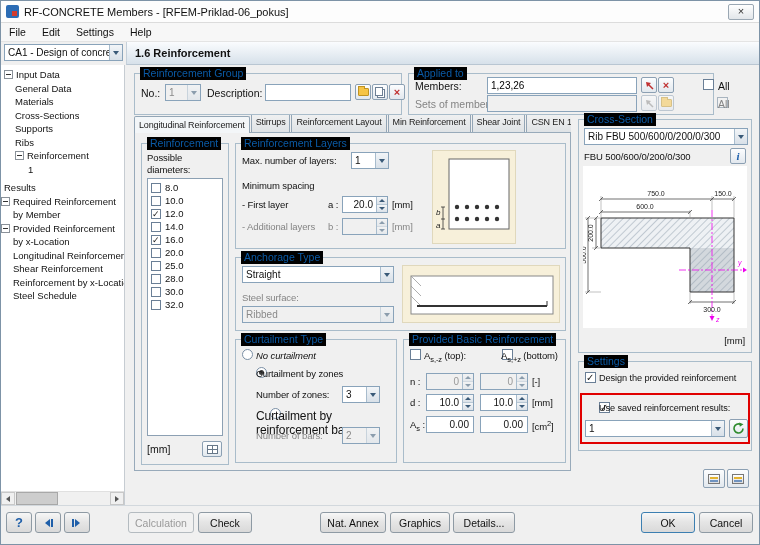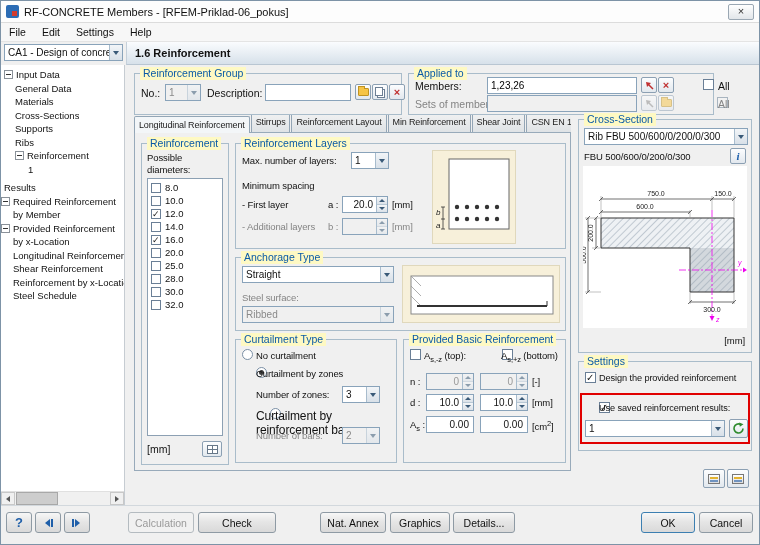--- a/index.html
+++ b/index.html
@@ -30,21 +30,21 @@
   .hscroll { position:absolute; left:0; right:0; bottom:0; height:14px; background:#f0f0f0; border-top:1px solid #e0e0e0; display:flex; align-items:stretch; }
   .harrow { width:14px; background:#f0f0f0; border:1px solid #c8c8c8; display:flex; align-items:center; justify-content:center; }
   .tri-l { width:0; height:0; border-top:3.5px solid transparent; border-bottom:3.5px solid transparent; border-right:4px solid #555; }
   .tri-r { width:0; height:0; border-top:3.5px solid transparent; border-bottom:3.5px solid transparent; border-left:4px solid #555; }
   .hthumb { width:42px; background:#cdcdcd; border:1px solid #a8a8a8; margin-left:1px; }
   .harrow.right { margin-left:auto; }
 
   
   .main { position:absolute; left:125px; top:64px; right:1px; bottom:39px; background:#f0f0f0; }
   .grp { position:absolute; border:1px solid #a9bcca; }
-  .gt { position:absolute; top:-7px; left:5px; background:#fef9c3; padding:0 3px; color:#0a5aa6; font-size:10.5px; line-height:13px; white-space:nowrap; }
+  .gt { position:absolute; top:-7px; left:5px; background:#000000; padding:0 3px; color:#0a5aa6; font-size:10.5px; line-height:13px; white-space:nowrap; }
 
   
   .lt { font-size:10.5px; white-space:nowrap; }
   .sm { font-size:9.5px; letter-spacing:-0.1px; }
   .gray { color:#848484; }
   input.input { background:#fff; border:1px solid #89a3ba; height:17px; font-size:10px; padding:0 3px; outline:none; }
   .combo { display:flex; align-items:stretch; background:#fff; border:1px solid #89a3ba; height:17px; }
   .cval { flex:1; padding:2px 3px 0 3px; overflow:hidden; white-space:nowrap; font-size:10px; }
   .carr { flex:0 0 13px; background:linear-gradient(#f2f5f8,#d8e0e8); border-left:1px solid #a8bccd; display:flex; align-items:center; justify-content:center; }
   .carr::after { content:""; border-left:3.5px solid transparent; border-right:3.5px solid transparent; border-top:4px solid #3a5a78; }
@@ -391,21 +391,21 @@
           <line x1="8" y1="20" x2="18" y2="30" stroke="#999" stroke-width="0.8"></line>
           <line x1="8" y1="30" x2="18" y2="40" stroke="#999" stroke-width="0.8"></line>
           <line x1="14" y1="40" x2="144" y2="40" stroke="#333" stroke-width="2.2"></line>
           <line x1="144" y1="40" x2="144" y2="35" stroke="#333" stroke-width="1"></line>
         </svg>
       </div>
 
       <div class="grp" style="left:100px;top:206px;width:162px;height:124px;">
         <span class="gt">Curtailment Type</span>
         <span class="radio abs" style="left:6px;top:9px;"></span>
-        <span class="abs sm" style="left:20px;top:10px;">No curtailment</span>
+        <span class="abs sm" style="left:20px;top:10px;font-style:italic;">No curtailment</span>
         <span class="radio abs sel" style="left:6px;top:27px;"></span>
         <span class="abs sm" style="left:20px;top:28px;">Curtailment by zones</span>
         <span class="abs sm" style="left:20px;top:49px;">Number of zones:</span>
         <div class="combo abs" style="left:106px;top:46px;width:38px;">
           <span class="cval">3</span>
             <span class="carr"></span>
         </div>
         <span class="radio abs" style="left:6px;top:68px;"></span>
         <span class="abs sm" style="left:20px;top:69px;font-size:12px;">Curtailment by reinforcement bars</span>
         <span class="abs sm gray" style="left:20px;top:90px;">Number of bars:</span>
@@ -566,21 +566,21 @@
           <rect x="9" y="1" width="2" height="8" fill="#1f5fa9"></rect>
         </svg>
     </span>
     <span class="btn" style="left:63px;width:26px;">
       <svg width="12" height="10">
           <polygon points="4,1 9,5 4,9" fill="#1f5fa9"></polygon>
           <rect x="1" y="1" width="2" height="8" fill="#1f5fa9"></rect>
         </svg>
     </span>
     <span class="btn dis" style="left:127px;width:66px;">Calculation</span>
-    <span class="btn" style="left:197px;width:78px;">Check</span>
+    <span class="btn" style="left:197px;width:54px;">Check</span>
     <span class="btn" style="left:319px;width:66px;">Nat. Annex</span>
     <span class="btn" style="left:389px;width:60px;">Graphics</span>
     <span class="btn" style="left:452px;width:62px;">Details...</span>
     <span class="btn default" style="left:640px;width:54px;">OK</span>
     <span class="btn" style="left:698px;width:54px;text-align:center;">Cancel</span>
   </div>
 
 </div>
 
 </body></html>

